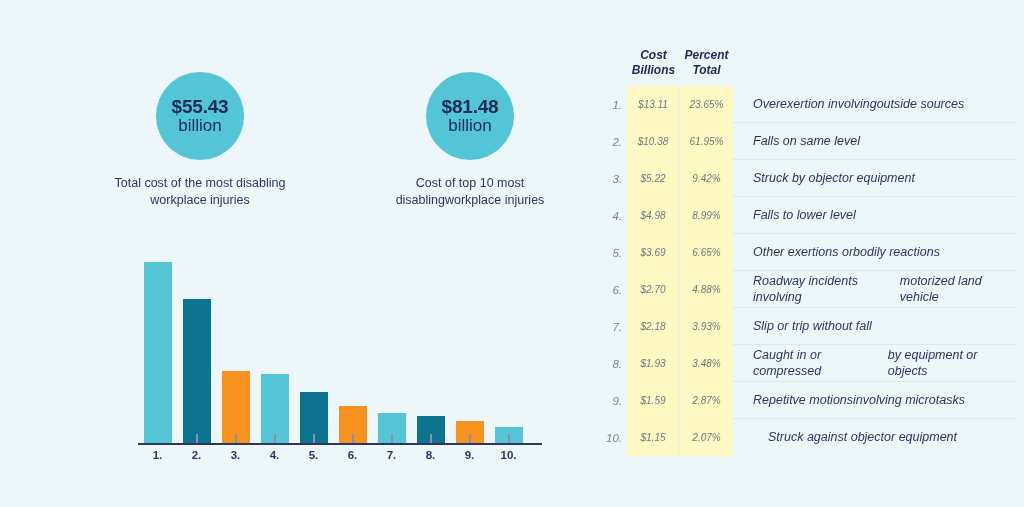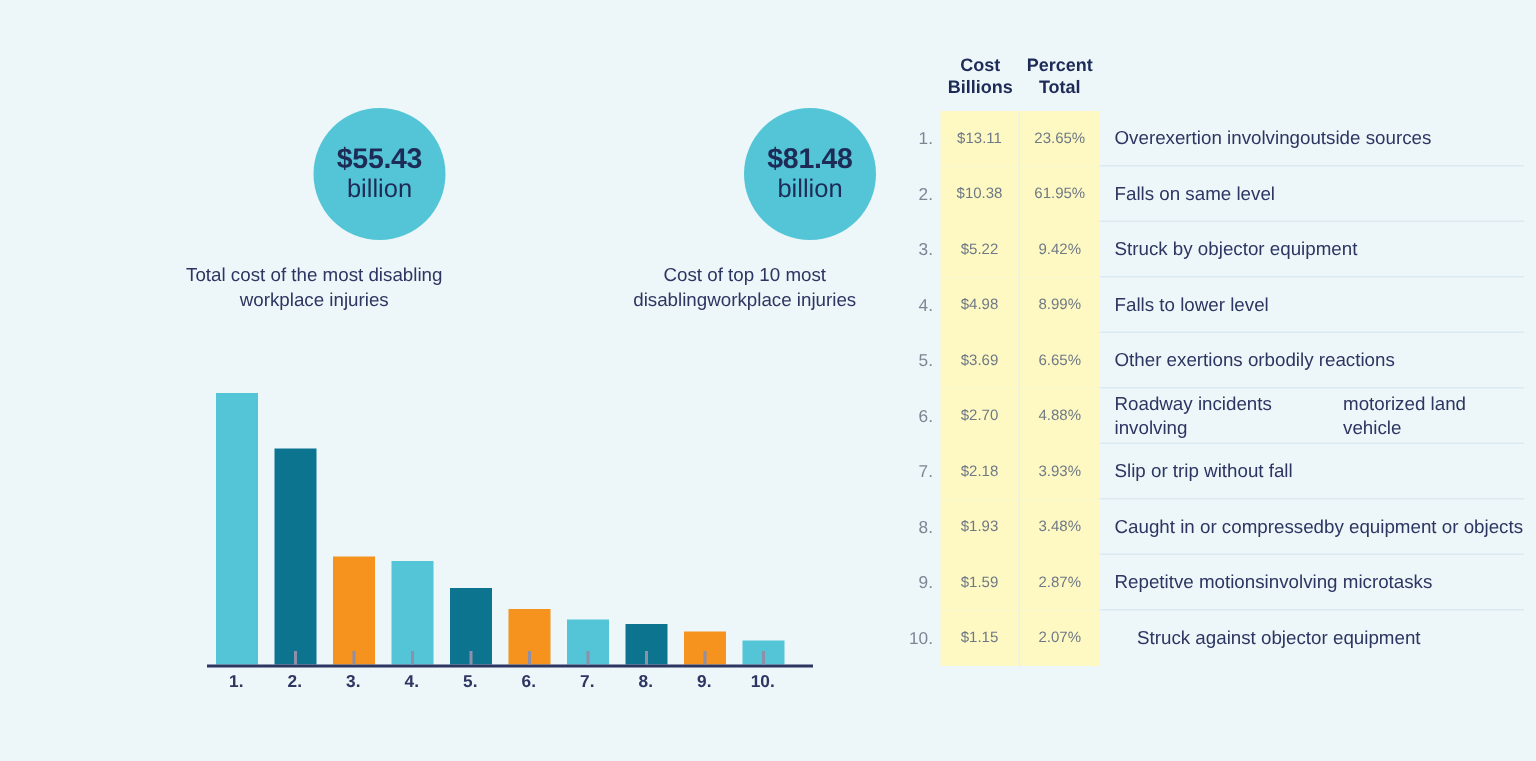--- a/index.html
+++ b/index.html
@@ -30,22 +30,21 @@
     left: 120px;
     top: 72px;
     width: 430px;
     display: flex;
     gap: 110px;
   }
   .kpi-block {
     width: 160px;
     display: flex;
     flex-direction: column;
-    align-items: flex-end;
-    margin-left: 17px;
+    align-items: center;
   }
   .kpi-circle {
     width: 88px;
     height: 88px;
     border-radius: 50%;
     background: #53c5d6;
     display: flex;
     flex-direction: column;
     align-items: center;
     justify-content: center;
@@ -128,22 +127,23 @@
     text-align: center;
     font-size: 11.5px;
     font-weight: bold;
     color: #2d3561;
   }
 
   
   #table-panel {
     position: absolute;
     left: 596px;
-    top: 36px;
+    top: 48px;
     width: 420px;
+    font-style: italic;
   }
   #table-head {
     display: flex;
     height: 38px;
     align-items: flex-start;
   }
   .th-num { width: 31px; }
   .th-cost, .th-pct {
     width: 53px;
     text-align: center;
@@ -178,21 +178,21 @@
     justify-content: center;
     font-size: 10px;
     color: #6f7985;
     box-sizing: border-box;
   }
   .cell-cost { border-right: 1px solid #e5f1f6; }
   .cell-desc {
     flex: 1;
     display: flex;
     align-items: center;
-    padding-left: 10px;
+    padding-left: 20px;
     box-sizing: border-box;
     font-size: 12.5px;
     line-height: 1.3;
     color: #2d3561;
     border-bottom: 1px solid #dbeaf0;
   }
   .trow:last-child .cell-desc { border-bottom: none; margin-left: 15px; }
   .desc-line { display: block; }
 </style>
 </head>

